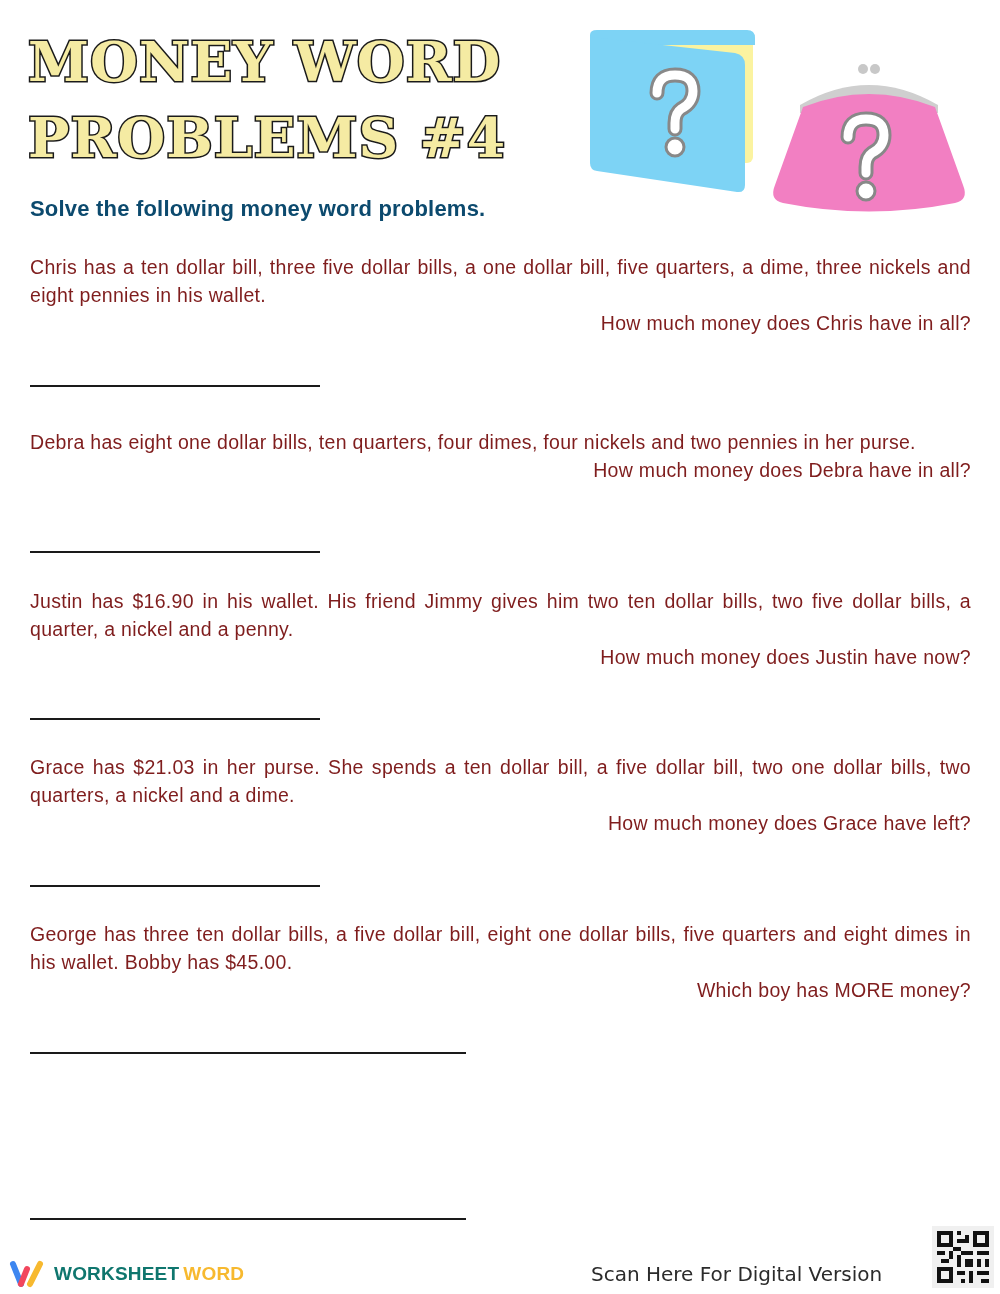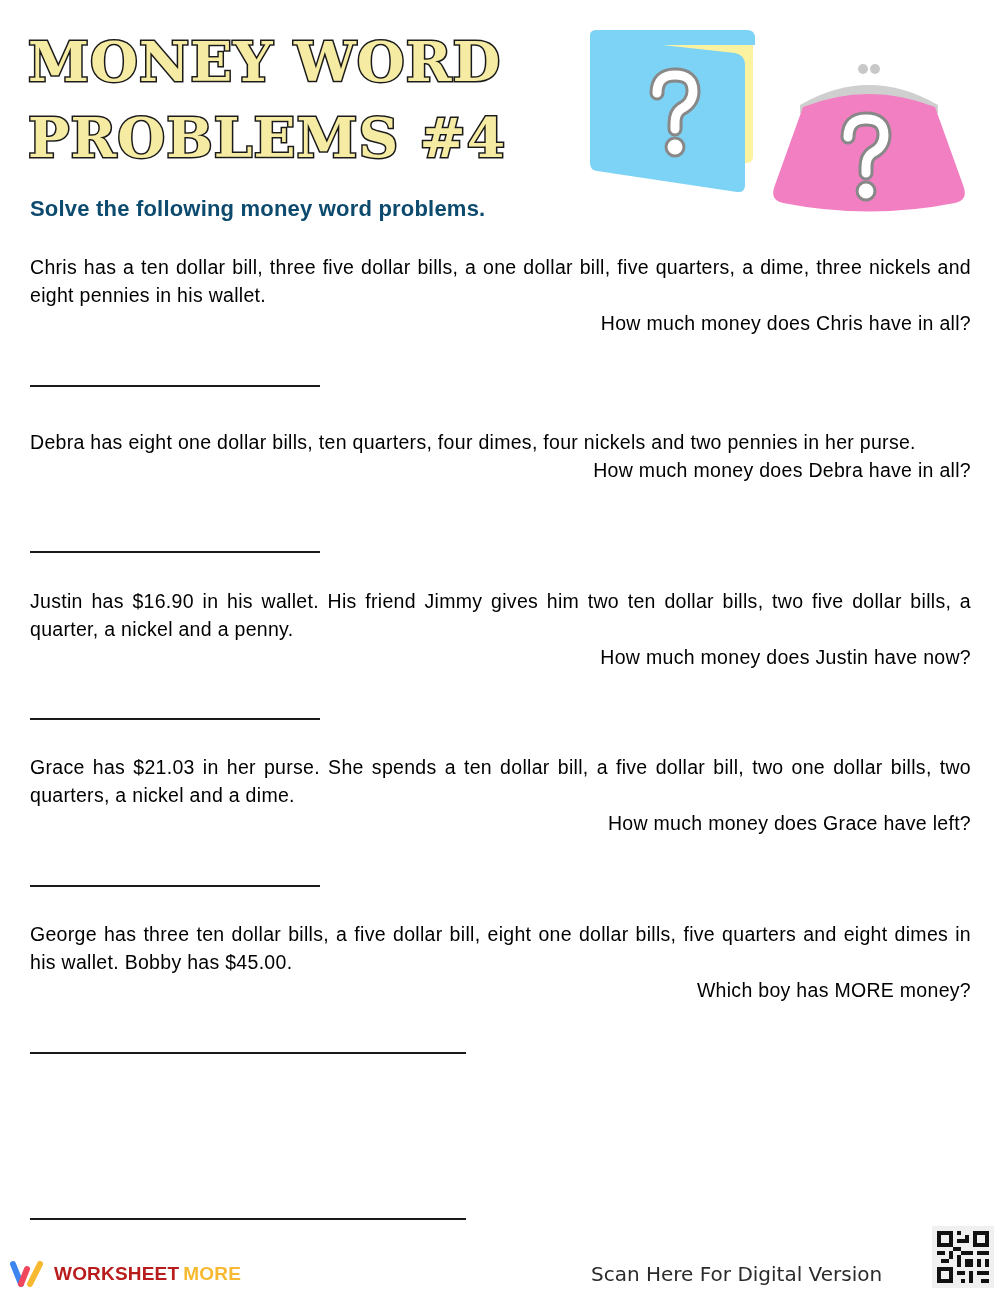--- a/index.html
+++ b/index.html
@@ -23,41 +23,41 @@
 
     .subtitle {
       position: absolute; left: 30px; top: 196px;
       font-family: "Liberation Sans", sans-serif; font-weight: bold;
       font-size: 22px; color: #0c4a6e; letter-spacing: 0.2px;
     }
 
     .problem {
       position: absolute; left: 30px; width: 941px;
       font-family: "Liberation Sans", sans-serif;
-      font-size: 19.5px; line-height: 28px; color: #000000;
+      font-size: 19.5px; line-height: 28px; color: #7f1d1d;
       text-align: justify; letter-spacing: 0.3px;
     }
     .problem p { margin: 0; }
     .problem .q { text-align: right; }
 
     .answer-line {
       position: absolute; left: 30px; height: 2px; background: #1a1a1a;
     }
     .answer-line.short { width: 290px; }
     .answer-line.long { width: 436px; }
 
     .footer-logo {
       position: absolute; left: 8px; top: 1259px; height: 30px;
       display: flex; align-items: center; gap: 6px;
     }
     .footer-logo .brand {
       font-family: "Liberation Sans", sans-serif; font-weight: bold; font-size: 19px;
       letter-spacing: 0.2px;
     }
-    .brand-a { color: #b91c1c; }
+    .brand-a { color: #0f766e; }
     .brand-b { color: #f7b92f; margin-left: 4px; }
 
     .scan-text {
       position: absolute; left: 591px; top: 1262px;
       font-family: "DejaVu Sans", sans-serif; font-size: 20px; color: #2b2b2b;
     }
     .qr {
       position: absolute; left: 932px; top: 1226px; width: 62px; height: 62px;
       background: #f0f0f0; padding: 5px;
     }
@@ -128,21 +128,21 @@
 </div>
 <div class="answer-line long" style="top:1218px;"></div>
 
 <div class="footer-logo">
   <svg width="40" height="28" viewBox="0 0 40 28">
     <line x1="5" y1="4" x2="13" y2="24" stroke="#3d86f0" stroke-width="6" stroke-linecap="round"></line>
     <line x1="13" y1="24" x2="19" y2="9" stroke="#f2465d" stroke-width="6" stroke-linecap="round"></line>
     <line x1="22" y1="24" x2="32" y2="4" stroke="#f7b92f" stroke-width="6" stroke-linecap="round"></line>
   </svg>
   <span class="brand">
-    <span class="brand-a">WORKSHEET</span><span class="brand-b">MORE</span>
+    <span class="brand-a">WORKSHEET</span><span class="brand-b">WORD</span>
   </span>
 </div>
 
 <div class="scan-text">Scan Here For Digital Version</div>
 <div class="qr">
   <svg width="52" height="52" viewBox="0 0 13 13" shape-rendering="crispEdges">
     <rect x="0" y="0" width="13" height="13" fill="#f0f0f0"></rect>
     <rect x="0" y="0" width="4" height="4" fill="#111"></rect>
       <rect x="1" y="1" width="2" height="2" fill="#f0f0f0"></rect>
     <rect x="9" y="0" width="4" height="4" fill="#111"></rect>

